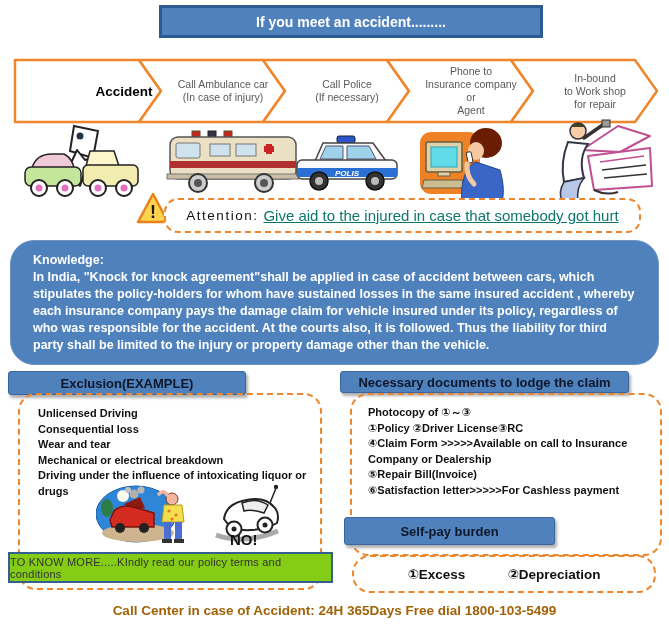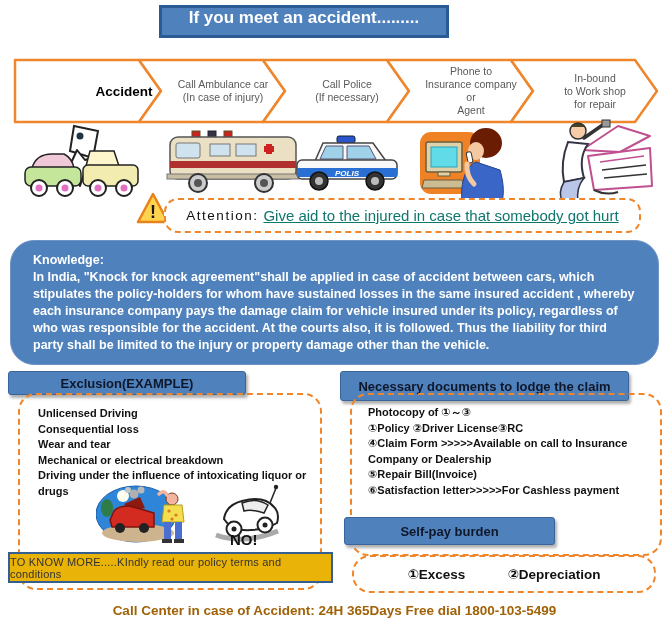--- a/index.html
+++ b/index.html
@@ -1,22 +1,22 @@
 <!DOCTYPE html>
 <html><head>
 <meta charset="utf-8">
 <style>
   html,body{margin:0;padding:0;background:#fff;}
   .page{position:relative;width:669px;height:640px;background:#fff;overflow:hidden;
         font-family:"Liberation Sans","DejaVu Sans",sans-serif;}
   .abs{position:absolute;}
   
-  .title{left:159px;top:5px;width:290px;height:33px;background:#4f81bd;border:3px solid #2c5b94;
-         box-sizing:border-box;display:flex;justify-content:center;
-         color:#fff;font-weight:bold;font-size:17px;}
+  .title{left:159px;top:5px;width:384px;height:33px;background:#4f81bd;border:3px solid #2c5b94;
+         box-sizing:border-box;display:flex;align-items:center;justify-content:center;
+         color:#fff;font-weight:bold;font-size:14px;}
   
   .step-text{top:62px;height:58px;display:flex;flex-direction:column;align-items:center;
              justify-content:center;text-align:center;font-size:10.5px;color:#595959;line-height:13px;}
   .step-text.first{font-size:13.5px;font-weight:bold;color:#000;margin-left:44px;}
   
   .attention-box{left:164px;top:198px;width:477px;height:35px;border:2.5px dashed #f0862c;
                  border-radius:14px;box-sizing:border-box;display:flex;align-items:center;
                  justify-content:center;gap:5px;background:#fff;}
   .attention-label{font-size:13.5px;letter-spacing:1.5px;color:#111;}
   .attention-text{font-size:15px;color:#0f766e;text-decoration:underline;}
@@ -25,21 +25,21 @@
              border-radius:24px;box-sizing:border-box;color:#fff;font-weight:bold;font-size:12.5px;
              line-height:17px;padding:11px 22px;}
   
   .hdr{background:#4f81bd;border:1px solid #3a659c;box-shadow:2px 3px 3px rgba(110,110,110,.55);
        display:flex;align-items:center;justify-content:center;color:#0f172a;font-weight:bold;
        font-size:13px;box-sizing:border-box;border-radius:3px;}
   
   .dashed{border:2.5px dashed #f0862c;border-radius:18px;box-sizing:border-box;}
   .list{font-size:11px;font-weight:bold;color:#111;line-height:15.5px;}
   .list > div{margin:0;}
-  .knowmore{left:8px;top:552px;width:325px;height:31px;background:#eab308;border:2px solid #365f91;
+  .knowmore{left:8px;top:552px;width:325px;height:31px;background:#84cc16;border:2px solid #365f91;
             box-sizing:border-box;display:flex;align-items:center;justify-content:center;
             font-size:11px;color:#333;letter-spacing:.2px;}
   .selfpay-items{left:352px;top:557px;width:304px;height:34px;display:flex;gap:42px;align-items:center;
                  justify-content:center;font-weight:bold;font-size:13.5px;color:#111;}
   .footer{left:0;top:603px;width:669px;text-align:center;font-weight:bold;font-size:13.5px;color:#a16207;}
 </style>
 </head>
 <body>
 
 <div class="page">
@@ -219,21 +219,21 @@
     <circle cx="22" cy="46" r="2.5" fill="#222"></circle>
     <circle cx="53" cy="42" r="7.5" fill="#fff" stroke="#222" stroke-width="2"></circle>
     <circle cx="53" cy="42" r="2.5" fill="#222"></circle>
     <text x="18" y="62" font-size="15" font-weight="bold" fill="#111">NO!</text>
   </svg>
 
   <div class="abs knowmore">
     <span>TO KNOW MORE.....KIndly read our policy terms and conditions</span>
   </div>
 
-  <div class="abs hdr" style="left:340px;top:371px;width:289px;height:30px">
+  <div class="abs hdr" style="left:340px;top:371px;width:289px;height:22px">
     <span>Necessary documents to lodge the claim</span>
   </div>
   <div class="abs dashed" style="left:350px;top:393px;width:312px;height:163px"></div>
   <div class="abs list" style="left:368px;top:405px;width:284px">
     <div>Photocopy of ①～③</div>
     <div>①Policy ②Driver License③RC</div>
     <div>④Claim Form &gt;&gt;&gt;&gt;&gt;Available on call to Insurance Company or Dealership</div>
     <div>⑤Repair Bill(Invoice)</div>
     <div>⑥Satisfaction letter&gt;&gt;&gt;&gt;&gt;For Cashless payment</div>
   </div>

